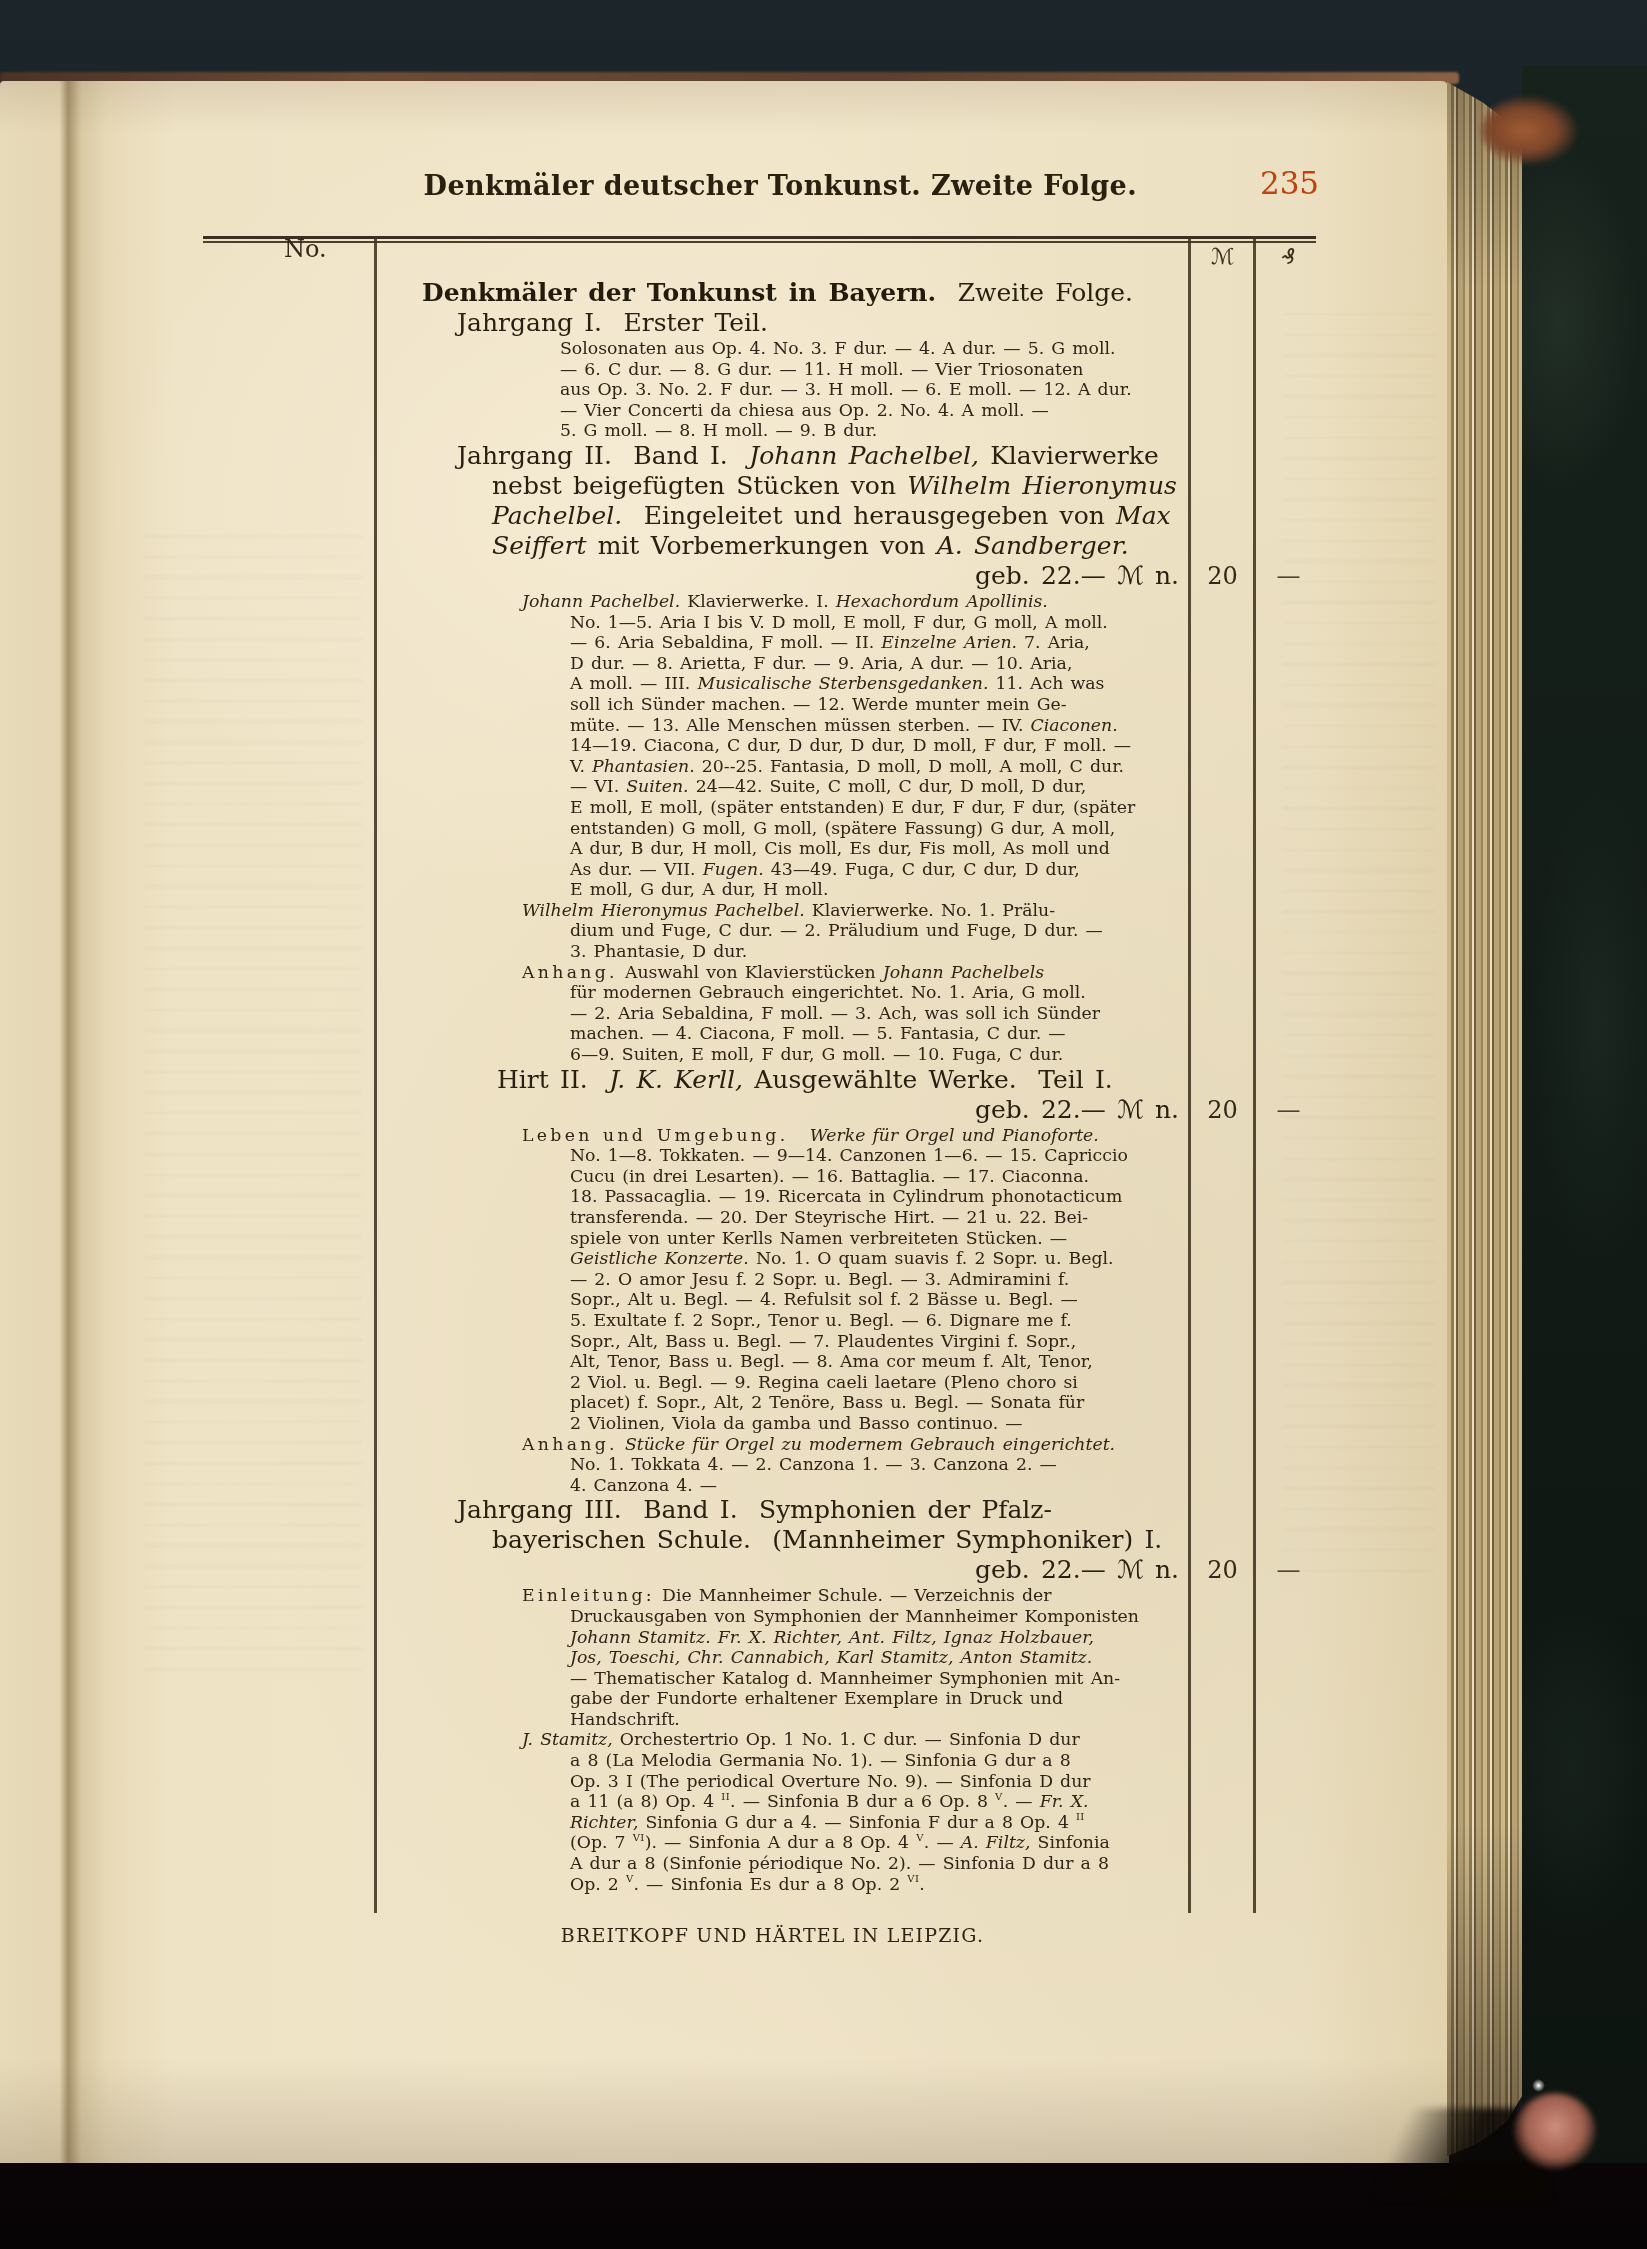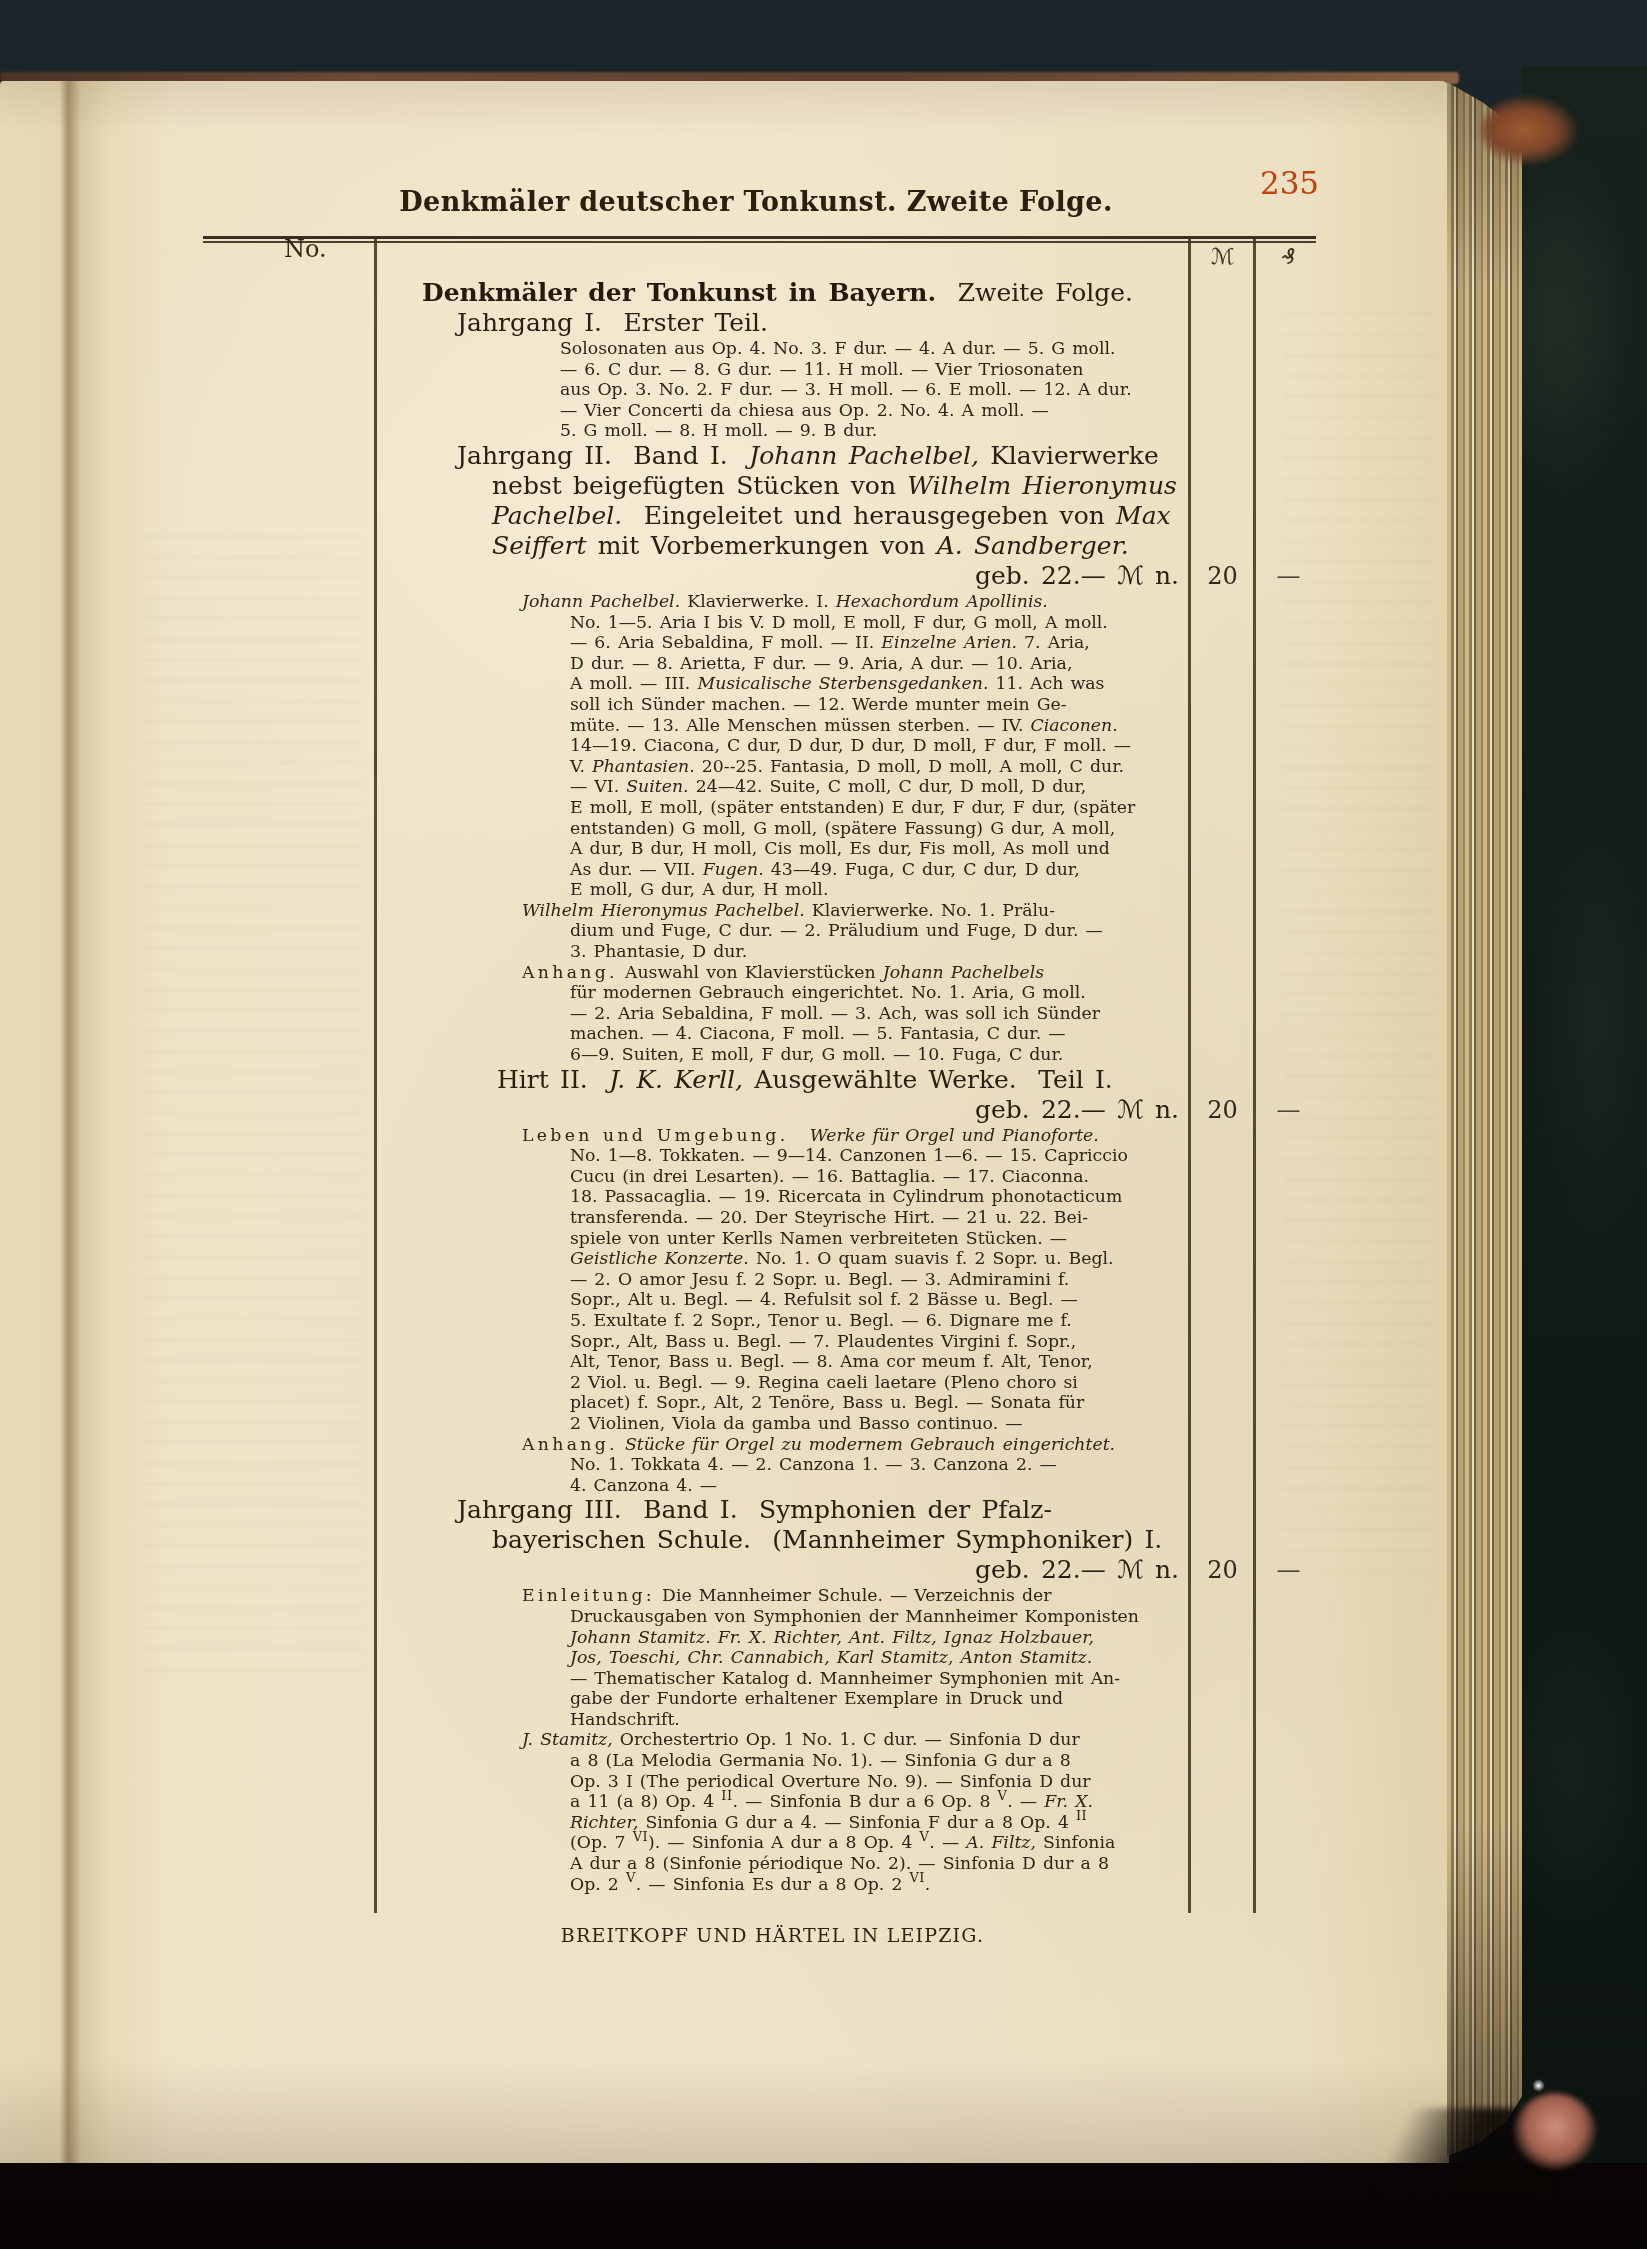--- a/index.html
+++ b/index.html
@@ -38,21 +38,21 @@
   .bottom-strip{position:absolute;left:0;top:2163px;width:1647px;height:87px;
        background:linear-gradient(180deg,#0a0506,#060304);}
   .corner-shade{position:absolute;left:1334px;top:2108px;width:214px;height:91px;
        background:linear-gradient(115deg,rgba(10,6,4,0) 30%,rgba(10,6,4,.85) 60%);filter:blur(3.3px);}
   .ghost{position:absolute;pointer-events:none;opacity:.55;filter:blur(1.6px);
        background:repeating-linear-gradient(180deg,rgba(108,88,55,.085) 0 2.5px,rgba(108,88,55,0) 2.5px 20.6px);}
   .ghost.g-left{left:144px;top:535px;width:218px;height:1136px;}
   .ghost.g-right{left:1283px;top:313px;width:152px;height:1268px;}
 
   
-  .running-head{position:absolute;left:375px;top:186px;width:762px;text-align:center;
+  .running-head{position:absolute;left:375px;top:170px;width:762px;text-align:right;
        font-weight:bold;font-size:27px;letter-spacing:0.4px;color:#29200f;}
   .folio{position:absolute;left:1244px;top:165px;width:91px;text-align:center;
        font-size:31px;color:#c2410c;}
   .rule-a{position:absolute;left:203px;top:236px;width:1113px;height:2.5px;background:#3a2f20;}
   .rule-b{position:absolute;left:203px;top:241px;width:1113px;height:1.6px;background:#4a3e2c;}
   .vrule{position:absolute;top:236px;height:1677px;width:2.5px;background:#40341f;opacity:.88;}
   .v1{left:374px;} .v2{left:1188px;} .v3{left:1253px;}
   .colhead-no{position:absolute;left:262px;top:235px;font-size:24px;color:#332818;margin-left:22px;}
   .colhead-cur{position:absolute;top:244px;width:63px;text-align:center;font-size:22px;font-style:italic;
        font-family:"DejaVu Sans","Liberation Sans",sans-serif;color:#3b2f1d;}
@@ -67,21 +67,21 @@
   .t-h1 .bd{font-weight:bold;color:#241b0d;}
   .ind-h1 .txt{margin-left:394px;} .ind-h2f .txt{margin-left:457px;}
   .ind-h2c .txt{margin-left:492px;} .ind-b2 .txt{margin-left:497px;}
   .ind-ff .txt{margin-left:522px;}  .ind-fa .txt{margin-left:560px;}
   .ind-fc .txt{margin-left:570px;}
   .txt{display:inline-block;}
   .it{font-style:italic;}
   .bd{font-weight:bold;margin-left:28px;}
   .spc{letter-spacing:3.3px;}
   .gap{margin-left:21.4px;}
-  .sup{font-size:13px;position:relative;top:-7.4px;letter-spacing:0.4px;}
+  .sup{font-size:10px;position:relative;top:-7.4px;letter-spacing:0.4px;}
   .cur{font-family:"DejaVu Sans","Liberation Sans",sans-serif;font-style:italic;}
   .t-price .txt{position:absolute;right:468px;}
   .mk{position:absolute;left:1191px;width:63px;text-align:center;font-size:24px;color:#33281a;}
   .pf{position:absolute;left:1257px;width:63px;text-align:center;font-size:24px;color:#4e4233;}
 </style>
 </head>
 <body>
 
 <div class="top-edge-line"></div>
 <div class="page-bg"></div>

